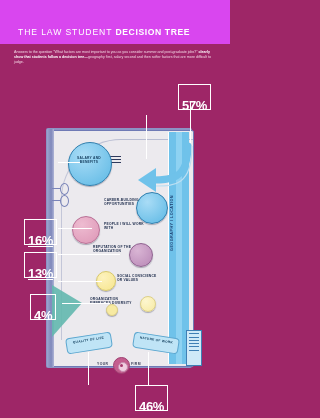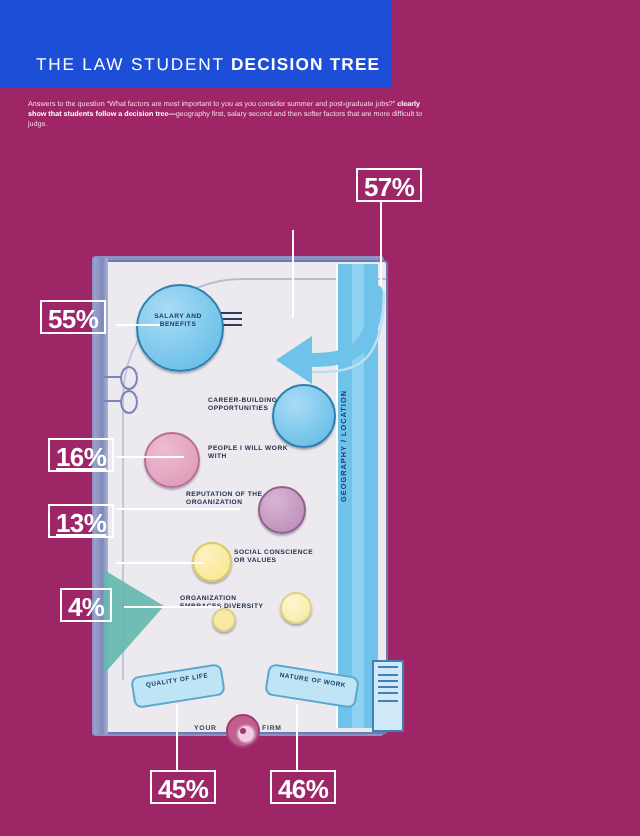--- a/index.html
+++ b/index.html
@@ -4,22 +4,22 @@
 <style>
   html,body{margin:0;padding:0;background:#9e2667;}
   body{
     width:230px;height:418px;overflow:hidden;position:relative;
     font-family:"Liberation Sans", sans-serif;
     -webkit-font-smoothing:antialiased;
   }
 
   
   #banner{
-    position:absolute;left:0;top:0;width:196px;height:44px;
-    background:#1d4ed8;
+    position:absolute;left:0;top:0;width:230px;height:44px;
+    background:#d946ef;
   }
   #banner-title{
     position:absolute;left:18px;top:27px;
     font-size:8.6px;letter-spacing:.9px;color:#ffffff;
     white-space:nowrap;
   }
   #banner-title .reg{font-weight:400;}
   #banner-title .bld{font-weight:bold;letter-spacing:.6px;}
 
   
@@ -173,21 +173,21 @@
     position:absolute;font-size:3.4px;font-weight:bold;color:#3a3f58;
     letter-spacing:.4px;
   }
   #cap-you{left:97px;top:362px;}
   #cap-firm{left:131px;top:362px;}
 
   
   .pct{
     position:absolute;border:1.2px solid #ffffff;color:#ffffff;
     font-size:13px;font-weight:bold;letter-spacing:-.3px;
-    padding:0 3px;background:transparent;
+    padding:12px 3px;background:transparent;
     line-height:17px;height:17px;box-sizing:border-box;
   }
   .leader{position:absolute;background:#ffffff;}
 
   #p57{left:178px;top:84px;}
   #p21{left:133px;top:98px;}
   #p55{left:20px;top:150px;}
   #p16{left:24px;top:219px;text-decoration:underline;}
   #p13{left:24px;top:252px;text-decoration:underline;}
   #p10{left:24px;top:273px;}
@@ -285,20 +285,18 @@
   <div class="leader" id="l21"></div>
   <div class="leader" id="l55"></div>
   <div class="leader" id="l16"></div>
   <div class="leader" id="l13"></div>
   <div class="leader" id="l10"></div>
   <div class="leader" id="l4"></div>
   <div class="leader" id="l45"></div>
   <div class="leader" id="l46"></div>
 
   <div class="pct" id="p57">57%</div>
-  <div class="pct" id="p55">55%</div>
   <div class="pct" id="p16">16%</div>
   <div class="pct" id="p13">13%</div>
   <div class="pct" id="p4">4%</div>
-  <div class="pct" id="p45">45%</div>
   <div class="pct" id="p46">46%</div>
 
 </div>
 
 </body></html>

